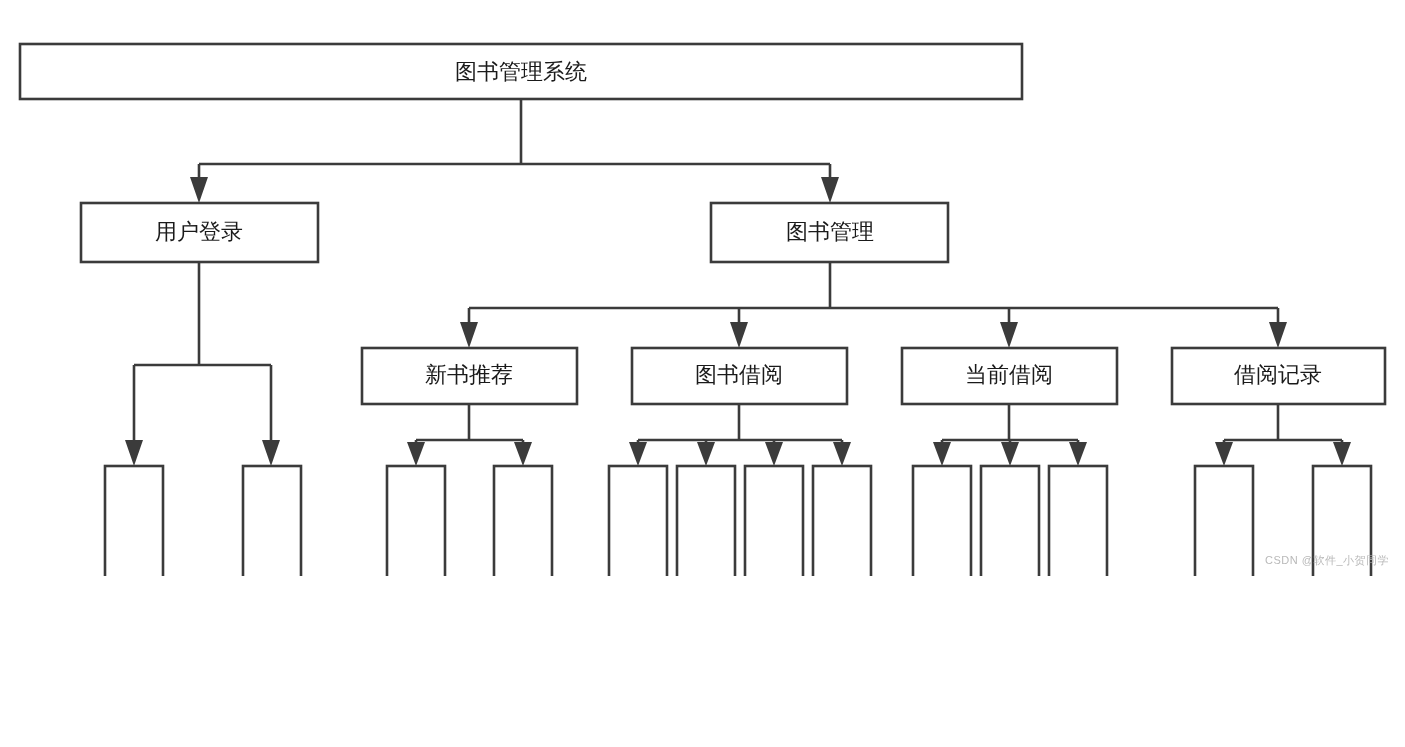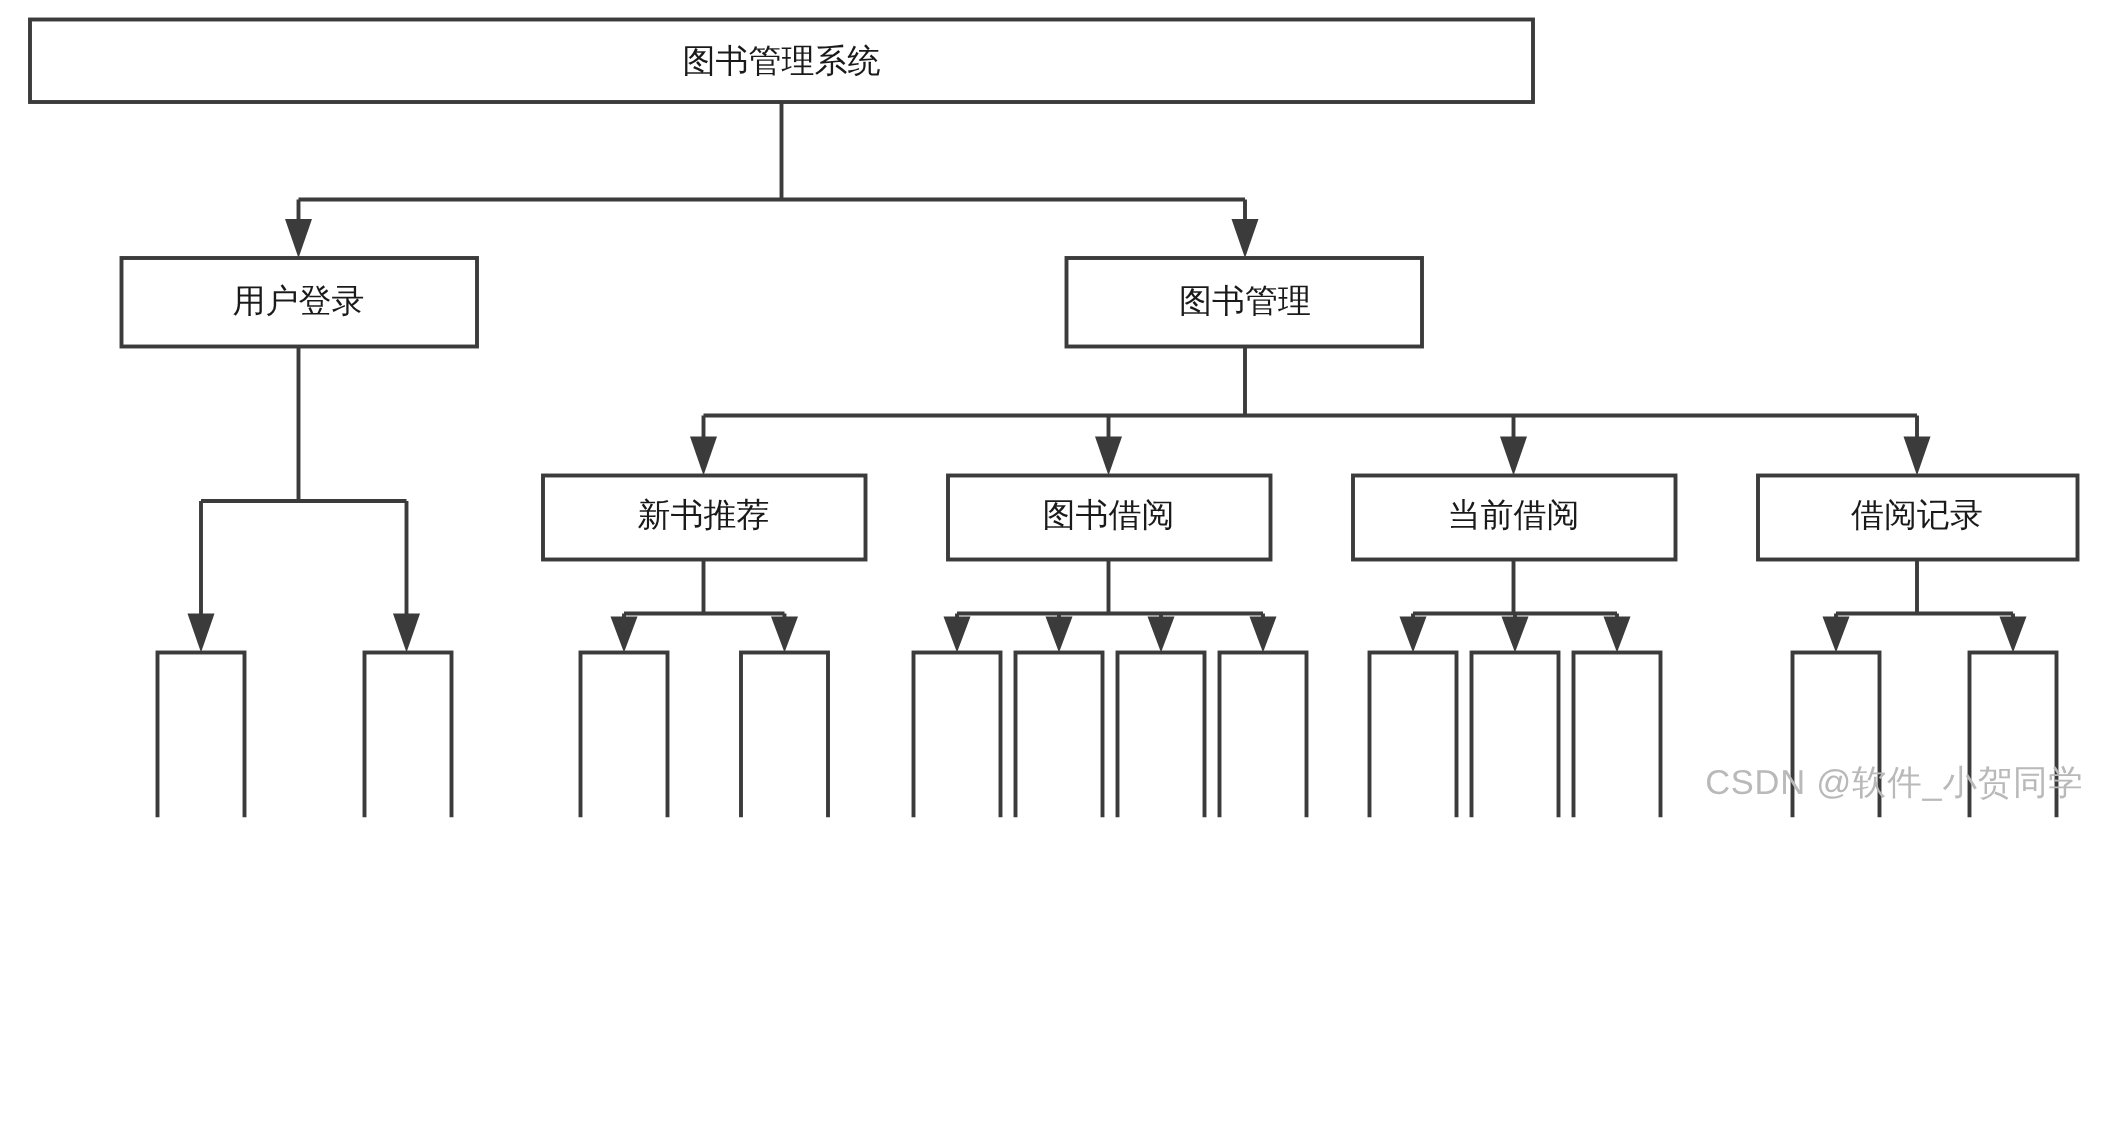--- a/index.html
+++ b/index.html
@@ -10,20 +10,21 @@
   }
   body {
     font-family: "Liberation Sans", "DejaVu Sans", sans-serif;
   }
   #diagram-root {
     position: relative;
     width: 1405px;
     height: 545px;
     background: #ffffff;
     overflow: hidden;
+    margin-top: 31px;
   }
   svg#tree-svg {
     position: absolute;
     left: 0;
     top: 0;
     width: 1405px;
     height: 747px;
     display: block;
   }
   .node-box {
@@ -71,21 +72,21 @@
     line-height: 1.25;
     letter-spacing: 4px;
     color: #1a1a1a;
     white-space: nowrap;
   }
   .watermark {
     position: absolute;
     right: 16px;
     bottom: 8px;
     font-family: "Liberation Sans", "DejaVu Sans", sans-serif;
-    font-size: 23px;
+    font-size: 11px;
     color: #b9b9b9;
     letter-spacing: 0.5px;
     user-select: none;
     pointer-events: none;
     white-space: nowrap;
   }
 </style>
 </head>
 <body>
 

